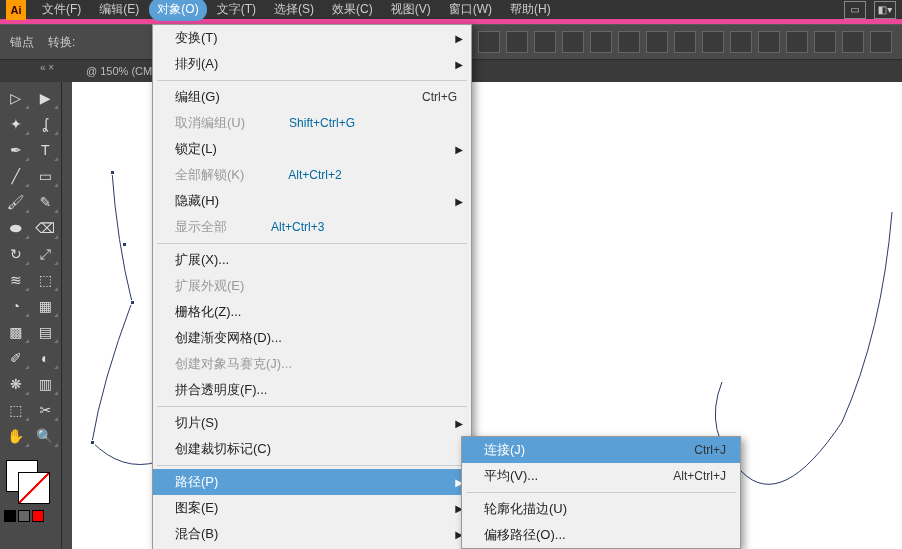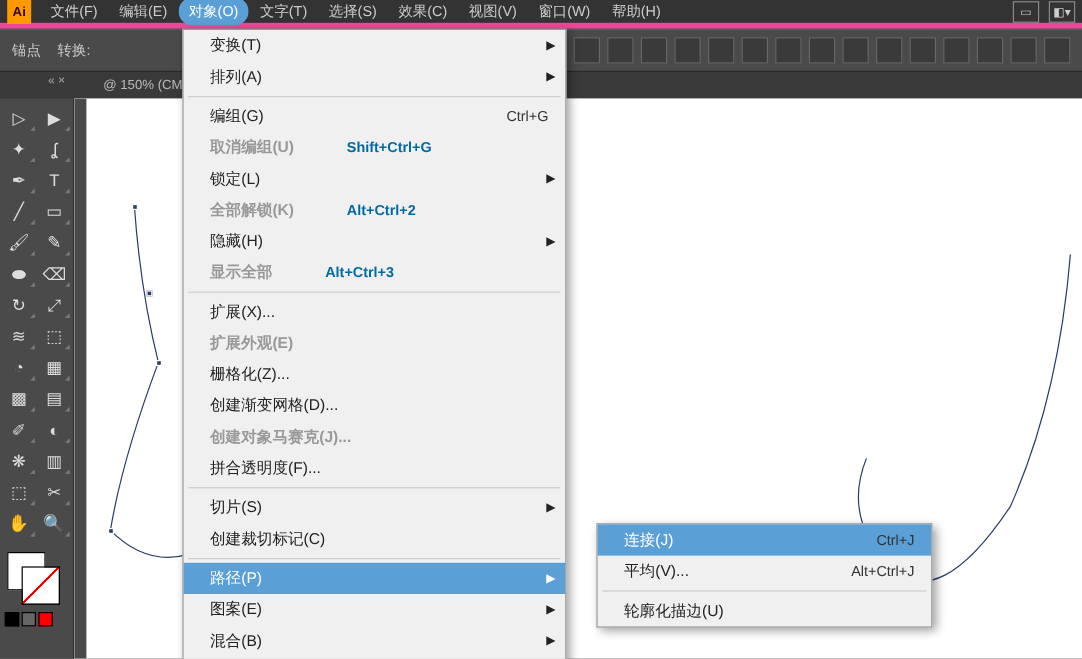--- a/index.html
+++ b/index.html
@@ -25,27 +25,27 @@
   .swatch-big2{ width:32px;height:32px;border:1px solid #000; position:absolute; margin-left:14px; margin-top:-22px; background:linear-gradient(135deg,#fff 48%,#f00 48%,#f00 52%,#fff 52%);}
   .mini-swatches{display:flex;gap:2px;margin-top:18px;}
   .ms{width:12px;height:12px;border:1px solid #000;}
   .canvas { flex:1; background:#fff; position:relative; overflow:hidden; }
   .canvas-gray { position:absolute; left:0; top:0; width:10px; height:100%; background:#4a4a4a; }
   .path1,.path2{ position:absolute; stroke:#2a3a6a; stroke-width:1; fill:none; }
   .anchor{ position:absolute; width:5px;height:5px;background:#2a3a6a;border:1px solid #fff; }
   
   .dropdown { position:absolute; left:152px; top:24px; width:320px; background:#f0f0f0; border:1px solid #999; box-shadow:3px 3px 8px rgba(0,0,0,0.4); font-size:13px; z-index:100; }
   .dd-item { display:flex; align-items:center; padding:4px 14px 4px 22px; color:#222; cursor:pointer; position:relative; }
-  .dd-item.disabled { color:#999;font-weight:bold; }
+  .dd-item.disabled { color:#999; }
   .dd-item.highlight { background:#5a9fd6; color:#fff; }
   .dd-item .shortcut { margin-left:auto; color:#333; font-size:12px; }
   .dd-item.disabled .shortcut{color:#0369a1;margin-left:44px;}
   .dd-item .arrow { position:absolute; right:8px; font-size:10px; }
   .dd-sep { height:1px; background:#ccc; margin:3px 4px; }
-  .submenu { position:absolute; left:497px; top:436px; width:280px; background:#f0f0f0; border:1px solid #999; box-shadow:3px 3px 8px rgba(0,0,0,0.4); font-size:13px; z-index:101; }
+  .submenu { position:absolute; left:461px; top:436px; width:280px; background:#f0f0f0; border:1px solid #999; box-shadow:3px 3px 8px rgba(0,0,0,0.4); font-size:13px; z-index:101; }
   .dd-item.hover2{background:#5a9fd6;color:#fff;}
 </style>
 </head>
 <body>
 
 <div class="menubar">
   <div class="logo">Ai</div>
   <div class="menu-item">文件(F)</div>
   <div class="menu-item">编辑(E)</div>
   <div class="menu-item active">对象(O)</div>
@@ -256,13 +256,16 @@
       <span class="shortcut">Ctrl+J</span>
     </div>
   <div class="dd-item">
       <span>平均(V)...</span>
       <span class="shortcut">Alt+Ctrl+J</span>
     </div>
   <div class="dd-sep"></div>
   <div class="dd-item">
       <span>轮廓化描边(U)</span>
     </div>
+  <div class="dd-item">
+      <span>偏移路径(O)...</span>
+    </div>
 </div>
 
 </body></html>

